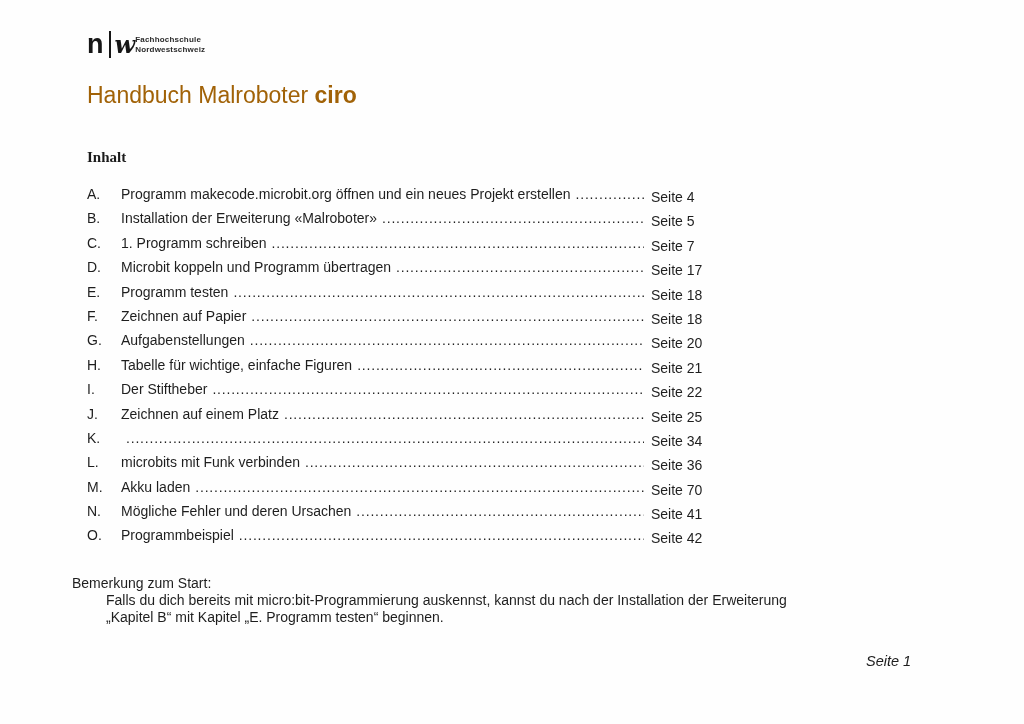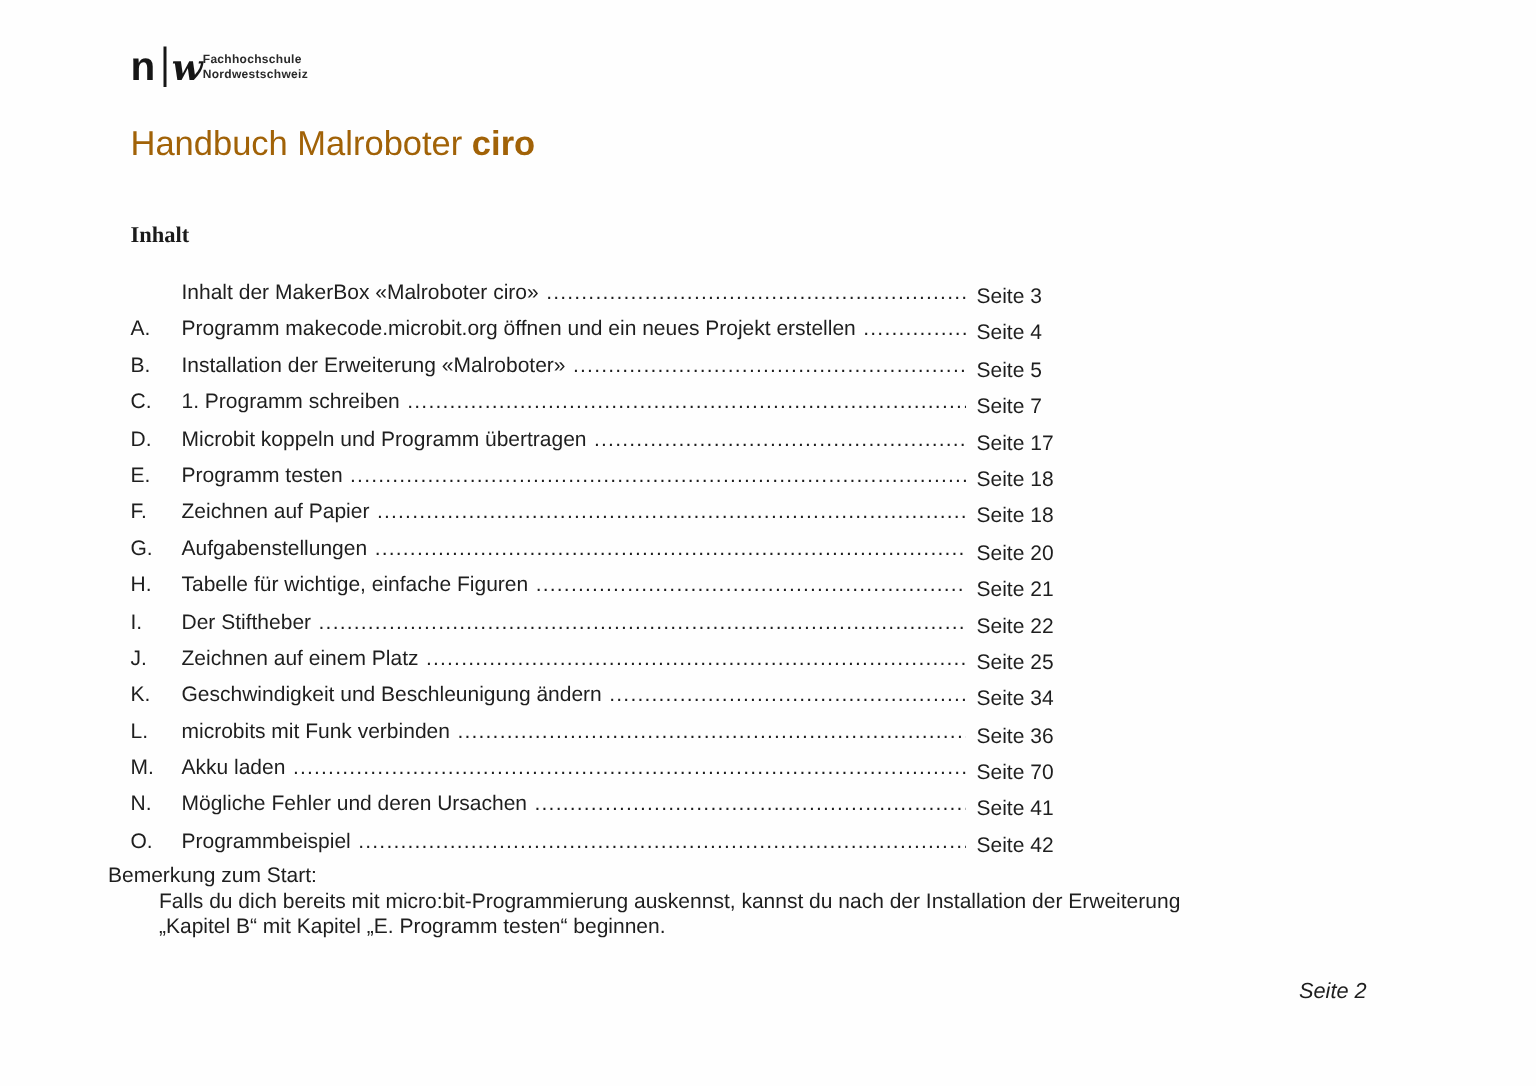--- a/index.html
+++ b/index.html
@@ -84,26 +84,20 @@
       <div>Nordwestschweiz</div>
     </div>
   </div>
 
   <div class="title"><span>Handbuch Malroboter </span><span class="title-bold">ciro</span></div>
 
   <div class="toc-heading">Inhalt</div>
 
   <div class="toc">
 
-    <div class="toc-row">
-      <span class="toc-letter"></span>
-      <span class="toc-text">Inhalt der MakerBox «Malroboter ciro»</span>
-      <span class="toc-leader"></span>
-      <span class="toc-page">Seite 3</span>
-    </div>
 
     <div class="toc-row">
       <span class="toc-letter">A.</span>
       <span class="toc-text">Programm makecode.microbit.org öffnen und ein neues Projekt erstellen</span>
       <span class="toc-leader"></span>
       <span class="toc-page">Seite 4</span>
     </div>
 
     <div class="toc-row">
       <span class="toc-letter">B.</span>
@@ -163,21 +157,20 @@
 
     <div class="toc-row">
       <span class="toc-letter">J.</span>
       <span class="toc-text">Zeichnen auf einem Platz</span>
       <span class="toc-leader"></span>
       <span class="toc-page">Seite 25</span>
     </div>
 
     <div class="toc-row">
       <span class="toc-letter">K.</span>
-      <span class="toc-text">Geschwindigkeit und Beschleunigung ändern</span>
       <span class="toc-leader"></span>
       <span class="toc-page">Seite 34</span>
     </div>
 
     <div class="toc-row">
       <span class="toc-letter">L.</span>
       <span class="toc-text">microbits mit Funk verbinden</span>
       <span class="toc-leader"></span>
       <span class="toc-page">Seite 36</span>
     </div>
@@ -204,15 +197,15 @@
     </div>
 
   </div>
 
   <div class="remark">
     <div>Bemerkung zum Start:</div>
     <div class="remark-indent">Falls du dich bereits mit micro:bit-Programmierung auskennst, kannst du nach der Installation der Erweiterung</div>
     <div class="remark-indent">„Kapitel B“ mit Kapitel „E. Programm testen“ beginnen.</div>
   </div>
 
-  <div class="footer">Seite 2</div>
+  <div class="footer">Seite 1</div>
 
 </div>
 
 </body></html>

